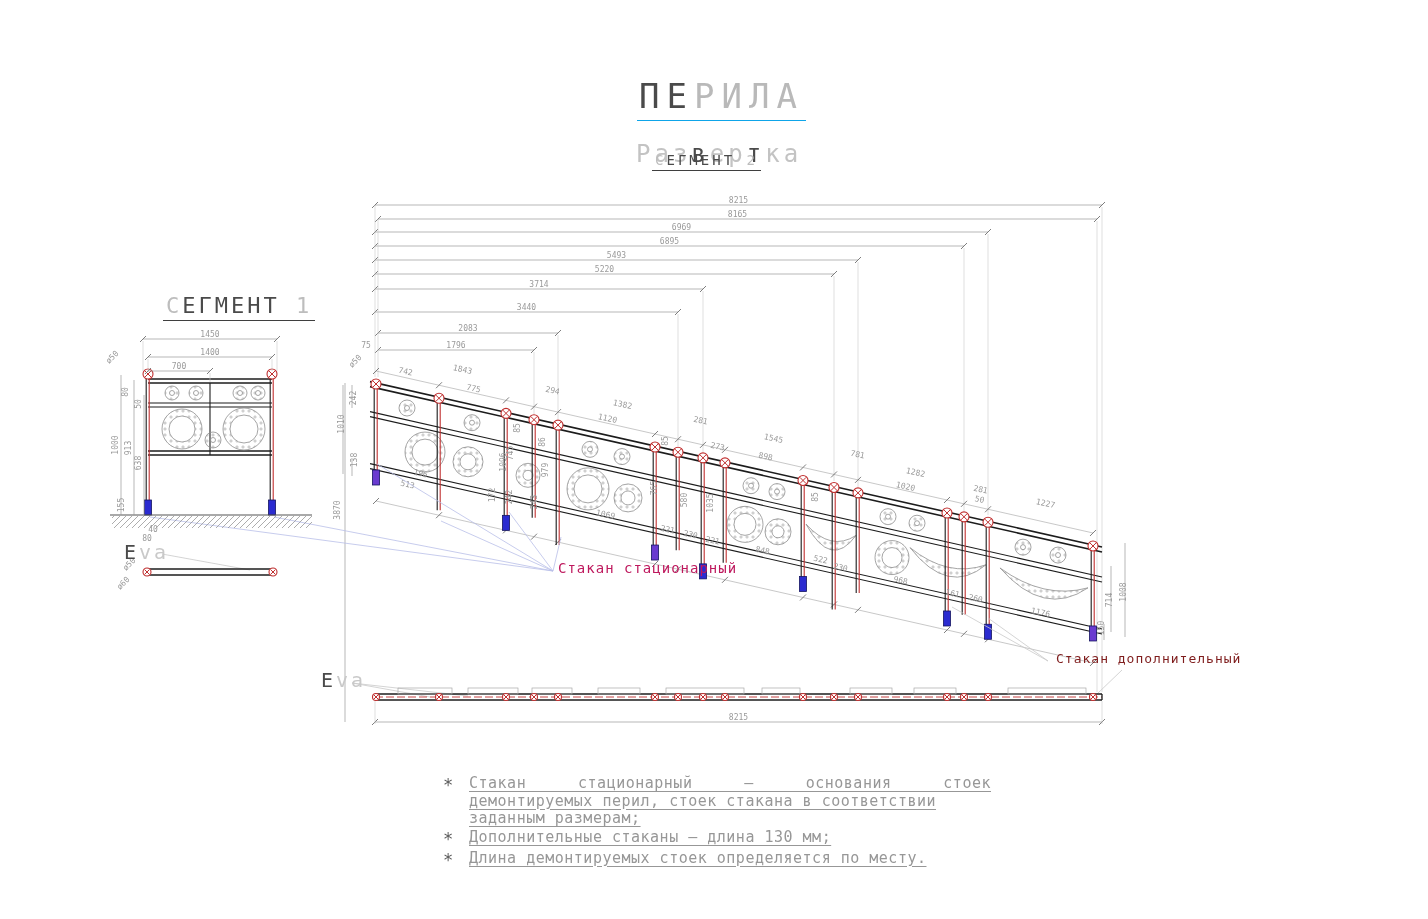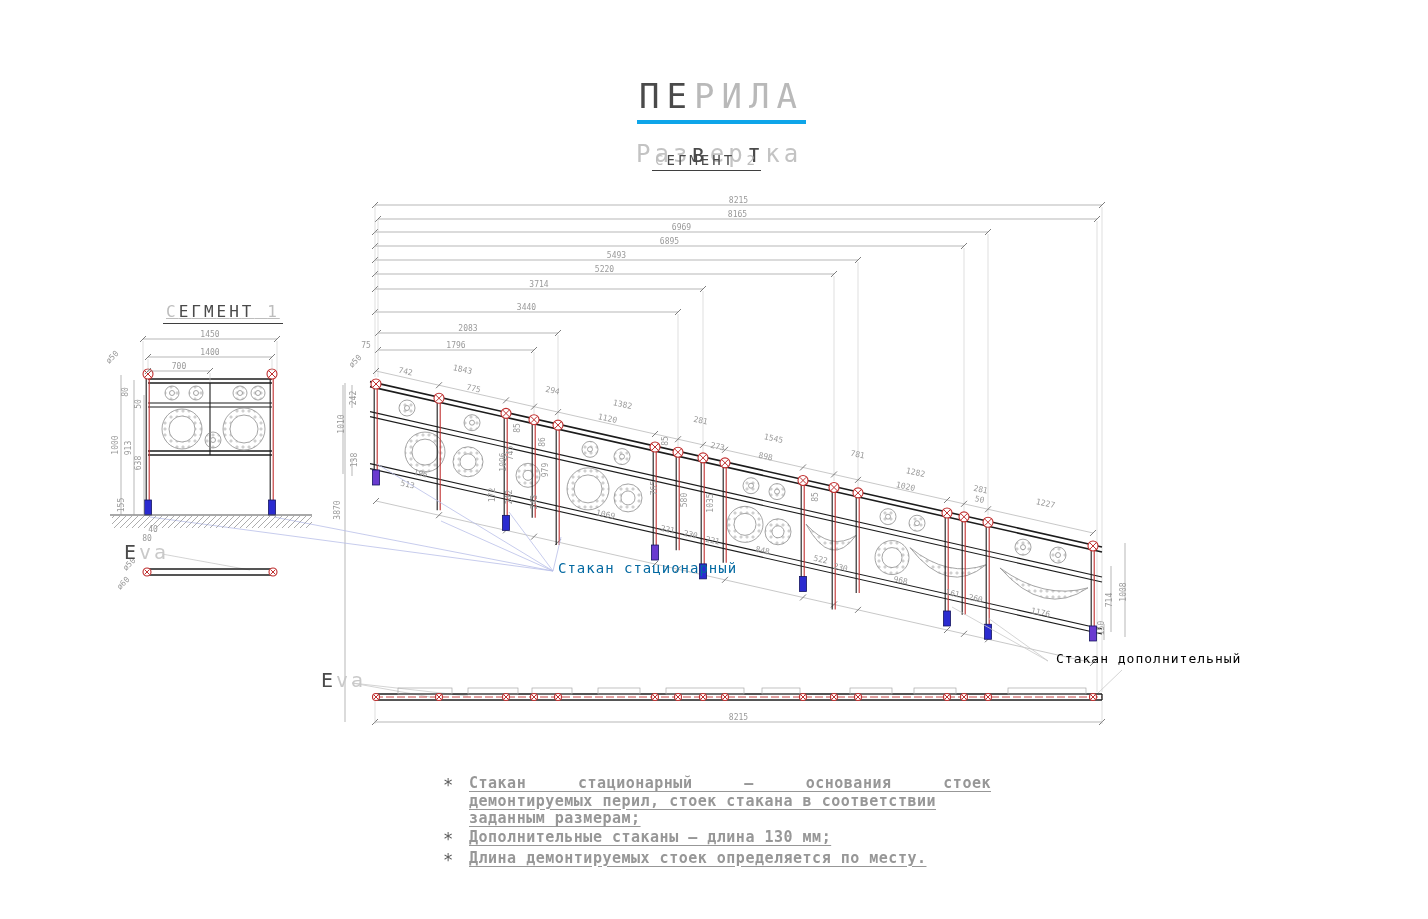--- a/index.html
+++ b/index.html
@@ -1,37 +1,37 @@
 <!DOCTYPE html>
 <html><head>
 <meta charset="utf-8">
 <style>
   html,body{margin:0;padding:0;background:#fff;}
   #stage{position:relative;width:1428px;height:919px;background:#ffffff;overflow:hidden;
          font-family:"DejaVu Sans Mono",monospace;}
   #cad{position:absolute;left:0;top:0;}
   .abs{position:absolute;white-space:nowrap;}
   .t1{left:637px;top:76px;font-size:34px;letter-spacing:7px;color:#b9b9b9;
-      border-bottom:4px solid #0ea5e9;padding:0 2px 4px 2px;}
+      border-bottom:1px solid #0ea5e9;padding:0 2px 4px 2px;}
   .t2{left:636px;top:140px;font-size:24px;letter-spacing:4px;color:#c3c3c3;}
   .t3{left:652px;top:152px;font-size:14px;letter-spacing:3px;color:#bdbdbd;
       border-bottom:1.5px solid #3f3f3f;padding:0 3px 2px 3px;}
-  .seg1h{left:163px;top:302px;font-size:16px;letter-spacing:3px;color:#bdbdbd;
-      border-bottom:1.5px solid #3f3f3f;padding:0 3px 2px 3px;text-decoration:underline;}
+  .seg1h{left:163px;top:293px;font-size:22px;letter-spacing:3px;color:#bdbdbd;
+      border-bottom:1.5px solid #3f3f3f;padding:0 3px 2px 3px;}
   .eva1{left:124px;top:540px;font-size:20px;letter-spacing:3px;color:#c9c9c9;}
   .eva2{left:321px;top:668px;font-size:20px;letter-spacing:3px;color:#c9c9c9;}
-  .cupstat{left:558px;top:560px;font-size:14px;letter-spacing:1px;color:#0369a1;}
-  .cupadd{left:1056px;top:651px;font-size:13px;letter-spacing:1px;color:#000000;}
+  .cupstat{left:558px;top:560px;font-size:14px;letter-spacing:1px;color:#be185d;}
+  .cupadd{left:1056px;top:651px;font-size:13px;letter-spacing:1px;color:#7f1d1d;}
   .mixed .dk{color:#4a4a4a;}
   #notes{position:absolute;left:443px;top:775px;width:548px;color:#979797;
          font-size:15px;letter-spacing:0.5px;}
   .note{display:flex;margin:0 0 1px 0;}
   .note .star{width:26px;flex:0 0 26px;color:#5a5a5a;font-size:17px;}
   .note .ntxt{flex:1;}
-  .note .nline{text-decoration:underline;text-underline-offset:3px;line-height:17.5px;font-weight:bold;}
+  .note .nline{text-decoration:underline;text-underline-offset:3px;line-height:17.5px;}
   .note .nline.just{text-align:justify;text-align-last:justify;}
 </style>
 </head>
 <body>
 
 <div id="stage">
   <svg id="cad" width="1428" height="919">
     <defs>
       <pattern id="orn" width="6" height="6" patternUnits="userSpaceOnUse">
         <circle cx="3" cy="3" r="1.1" fill="none" stroke="#9a9a9a" stroke-width="0.6"></circle>

